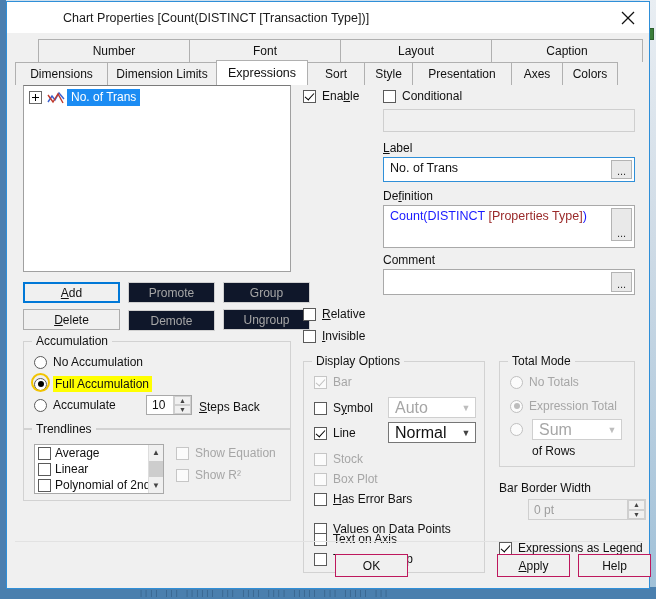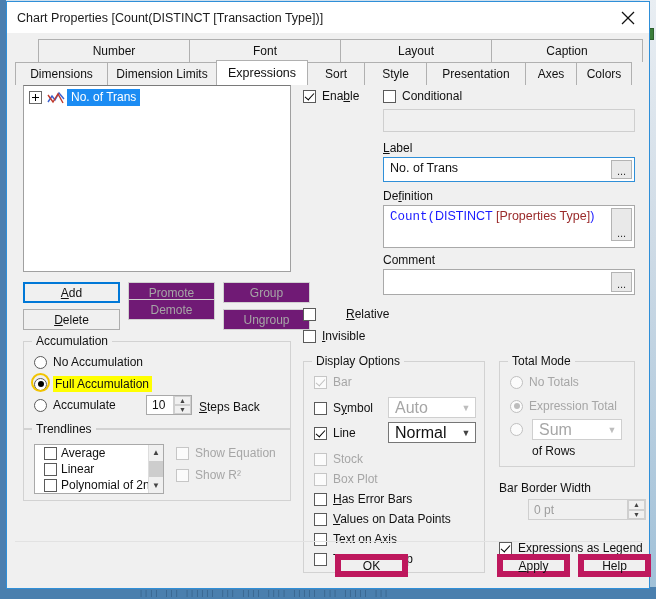--- a/index.html
+++ b/index.html
@@ -54,20 +54,21 @@
     display: flex;
     flex-direction: column;
   }
   .titlebar {
     height: 31px;
     background: #ffffff;
     display: flex;
     align-items: center;
     flex: none;
     position: relative;
+    padding-left: 46px;
   }
   .title-text {
     font-size: 12.5px;
     color: #1b1b1b;
     padding-left: 10px;
     white-space: nowrap;
   }
   .close-btn {
     position: absolute;
     right: 0; top: 0;
@@ -176,29 +177,29 @@
   .btn {
     font-size: 12px;
     color: #111;
     background: #f0f0f0;
     border: 1px solid #adadad;
     box-sizing: border-box;
     display: flex; align-items: center; justify-content: center;
     cursor: default;
     white-space: nowrap;
   }
-  .btn.disabled { color: #a6a6a6; background:#701a75; border-color:#d0d0d0; }
+  .btn.disabled { color: #a6a6a6; background:#0f172a; border-color:#d0d0d0; }
   .btn.focus { border: 2px solid #0078d7; }
   .btn u { text-decoration: underline; }
 
   .btn-add      { position:absolute; left:8px;   top:203px; width:97px; height:21px; }
   .btn-promote  { position:absolute; left:113px; top:203px; width:87px; height:21px; }
   .btn-group    { position:absolute; left:208px; top:203px; width:87px; height:21px; }
   .btn-delete   { position:absolute; left:8px;   top:230px; width:97px; height:21px; }
-  .btn-demote   { position:absolute; left:113px; top:220px; width:87px; height:21px; }
+  .btn-demote   { position:absolute; left:113px; top:231px; width:87px; height:21px; }
   .btn-ungroup  { position:absolute; left:208px; top:230px; width:87px; height:21px; }
 
   
   .groupbox {
     position: absolute;
     border: 1px solid #d2d2d2;
     box-sizing: border-box;
   }
   .groupbox > .gb-title {
     position: absolute;
@@ -324,21 +325,21 @@
     width: 130px; height: 50px;
     border: 1px solid #a9a9a9;
     background: #fff;
     box-sizing: border-box;
     overflow: hidden;
   }
   .trend-item {
     display: flex; align-items: center;
     font-size: 12px; color: #111;
     height: 16px;
-    padding-left: 9px;
+    padding-left: 3px;
     white-space: nowrap;
   }
   .trend-item .lbl { margin-left: 4px; }
   .tl-scroll {
     position: absolute; right: 0; top: 0;
     width: 15px; height: 100%;
     background: #f0f0f0;
     border-left: 1px solid #ddd;
     box-sizing: border-box;
   }
@@ -385,21 +386,21 @@
     background: #e9e9e9;
     border: 1px solid #b3b3b3;
     box-sizing: border-box;
     display: flex; align-items: flex-end; justify-content: center;
     font-size: 11px; color: #333;
     padding-bottom: 1px;
     cursor: default;
   }
 
   .def-code { font-size: 12.5px; padding: 5px 0 0 8px; white-space: nowrap; }
-  .c-fn { color: #1a1aff; font-family: Liberation Mono, monospace; }
+  .c-fn { color: #1a1aff; }
   .c-kw { color: #1a1aff; }
   .c-fld { color: #9a2a2a; }
   .c-pn { color: #1a1aff; }
 
   
   .combo {
     position: absolute;
     border: 1px solid #767676;
     background: #fff;
     box-sizing: border-box;
@@ -417,21 +418,21 @@
   .footer {
     position: absolute;
     left: 0; bottom: 0;
     width: 100%; height: 44px;
   }
   .foot-btn {
     position: absolute;
     top: 10px;
     width: 73px; height: 23px;
     background: #f0f0f0;
-    border: 6px solid #be185d;
+    border: 1px solid #be185d;
     font-size: 12px;
     color: #111;
     display: flex; align-items: center; justify-content: center;
     box-sizing: border-box;
     cursor: default;
   }
   .foot-btn u { text-decoration: underline; }
 
   .sep-line {
     position: absolute;
@@ -471,21 +472,21 @@
           <div class="tab" style="width:152px">Number</div>
           <div class="tab" style="width:152px">Font</div>
           <div class="tab" style="width:152px">Layout</div>
           <div class="tab" style="width:152px">Caption</div>
         </div>
         <div class="tabrow row2">
           <div class="tab" style="width:93px">Dimensions</div>
           <div class="tab" style="width:110px">Dimension Limits</div>
           <div class="tab active" style="width:92px">Expressions</div>
           <div class="tab" style="width:58px">Sort</div>
-          <div class="tab" style="width:63px">Style</div>
+          <div class="tab" style="width:49px">Style</div>
           <div class="tab" style="width:100px">Presentation</div>
           <div class="tab" style="width:52px">Axes</div>
           <div class="tab" style="width:56px">Colors</div>
         </div>
       </div>
 
       <div class="content">
 
         <div class="expr-list">
           <div class="tree-row">
@@ -597,21 +598,21 @@
           <span class="tv def-code"><span class="c-fn">Count(</span><span class="c-kw">DISTINCT </span><span class="c-fld">[Properties Type]</span><span class="c-pn">)</span></span>
           <span class="ellipsis-btn" style="align-self:flex-start;height:33px;">...</span>
         </div>
 
         <span class="fld-label" style="left:368px; top:174px;">Comment</span>
         <div class="txtfield" style="left:368px; top:190px; width:252px; height:26px;">
           <span class="tv"></span>
           <span class="ellipsis-btn">...</span>
         </div>
 
-        <div class="optrow" style="left:288px; top:228px;gap:24px;">
+        <div class="optrow" style="left:288px; top:228px;">
           <span class="cbx"></span>
           <span class="lbl"><u>R</u>elative</span>
         </div>
         <div class="optrow" style="left:288px; top:250px;">
           <span class="cbx"></span>
           <span class="lbl"><u>I</u>nvisible</span>
         </div>
 
         <div class="groupbox gb-display">
           <span class="gb-title">Display Options</span>
@@ -644,21 +645,21 @@
             <span class="lbl">Stock</span>
           </div>
           <div class="optrow dis" style="left:10px; top:110px;">
             <span class="cbx dis"></span>
             <span class="lbl">Box Plot</span>
           </div>
           <div class="optrow" style="left:10px; top:130px;">
             <span class="cbx"></span>
             <span class="lbl"><u>H</u>as Error Bars</span>
           </div>
-          <div class="optrow" style="left:10px; top:150px;">
+          <div class="optrow" style="left:10px; top:160px;">
             <span class="cbx"></span>
             <span class="lbl"><u>V</u>alues on Data Points</span>
           </div>
           <div class="optrow" style="left:10px; top:170px;">
             <span class="cbx"></span>
             <span class="lbl">Text on Axis</span>
           </div>
           <div class="optrow" style="left:10px; top:190px;">
             <span class="cbx"></span>
             <span class="lbl">Text as Pop-up</span>

